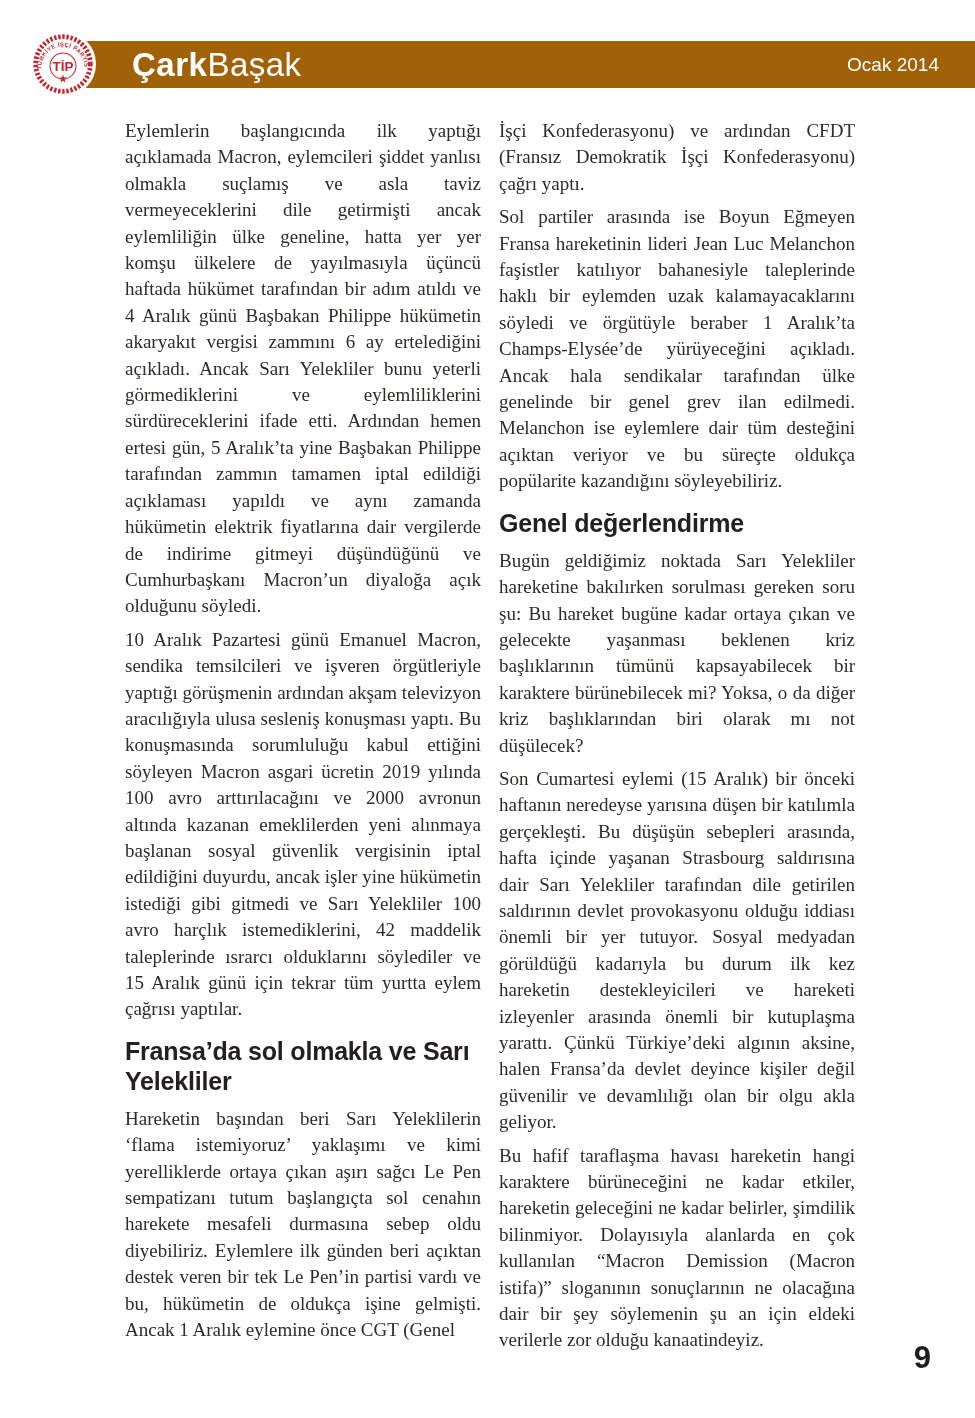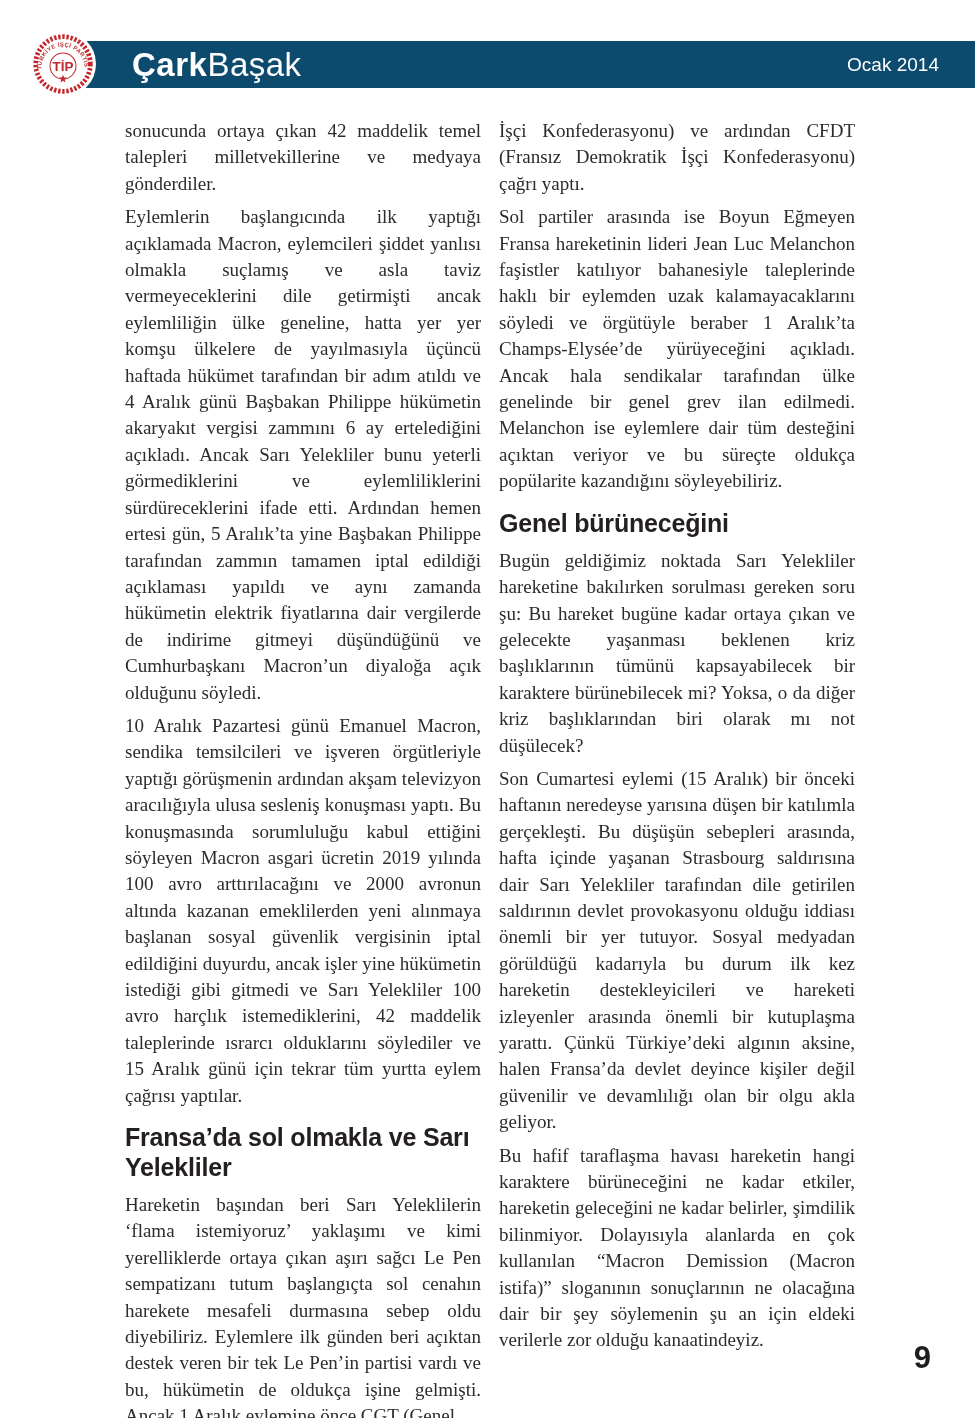--- a/index.html
+++ b/index.html
@@ -8,21 +8,21 @@
     position:relative;
     width:975px; height:1418px;
     margin:0 auto;
     background:#ffffff;
     overflow:hidden;
     font-family:"Liberation Serif", serif;
   }
   
   .topbar {
     position:absolute; top:41px; left:42px; right:0; height:47px;
-    background:#0c4a6e;
+    background:#a16207;
     display:flex; align-items:center;
   }
   .masthead {
     margin-left:90px;
     font-family:"Liberation Sans", sans-serif;
     font-size:33px; line-height:1;
     color:#ffffff; letter-spacing:0.5px;
     white-space:nowrap;
   }
   .masthead .t-bold { font-weight:700; }
@@ -87,31 +87,30 @@
       </text>
       <circle cx="32" cy="34" r="12.6" fill="none" stroke="#c1272d" stroke-width="1"></circle>
       <text x="32" y="38.5" text-anchor="middle" font-family="Liberation Sans, sans-serif" font-size="13" font-weight="700" fill="#c1272d">TİP</text>
       <polygon fill="#c1272d" points="32,42.3 33.0,45.13 35.99,45.2 33.62,47.03 34.47,49.9 32,48.2 29.53,49.9 30.38,47.03 28.01,45.2 31.0,45.13"></polygon>
     </svg>
   </div>
 
   <main class="columns">
 
     <section class="col">
-      <p>sonucunda ortaya çıkan 42 maddelik temel talepleri milletvekillerine ve medyaya gönderdiler.</p>
       <p>Eylemlerin başlangıcında ilk yaptığı açıklamada Macron, eylemcileri şiddet yanlısı olmakla suçlamış ve asla taviz vermeyeceklerini dile getirmişti ancak eylemliliğin ülke geneline, hatta yer yer komşu ülkelere de yayılmasıyla üçüncü haftada hükümet tarafından bir adım atıldı ve 4 Aralık günü Başbakan Philippe hükümetin akaryakıt vergisi zammını 6 ay ertelediğini açıkladı. Ancak Sarı Yelekliler bunu yeterli görmediklerini ve eylemliliklerini sürdüreceklerini ifade etti. Ardından hemen ertesi gün, 5 Aralık’ta yine Başbakan Philippe tarafından zammın tamamen iptal edildiği açıklaması yapıldı ve aynı zamanda hükümetin elektrik fiyatlarına dair vergilerde de indirime gitmeyi düşündüğünü ve Cumhurbaşkanı Macron’un diyaloğa açık olduğunu söyledi.</p>
       <p>10 Aralık Pazartesi günü Emanuel Macron, sendika temsilcileri ve işveren örgütleriyle yaptığı görüşmenin ardından akşam televizyon aracılığıyla ulusa sesleniş konuşması yaptı. Bu konuşmasında sorumluluğu kabul ettiğini söyleyen Macron asgari ücretin 2019 yılında 100 avro arttırılacağını ve 2000 avronun altında kazanan emeklilerden yeni alınmaya başlanan sosyal güvenlik vergisinin iptal edildiğini duyurdu, ancak işler yine hükümetin istediği gibi gitmedi ve Sarı Yelekliler 100 avro harçlık istemediklerini, 42 maddelik taleplerinde ısrarcı olduklarını söylediler ve 15 Aralık günü için tekrar tüm yurtta eylem çağrısı yaptılar.</p>
       <h2 class="section-heading">Fransa’da sol olmakla ve Sarı Yelekliler</h2>
       <p>Hareketin başından beri Sarı Yeleklilerin ‘flama istemiyoruz’ yaklaşımı ve kimi yerelliklerde ortaya çıkan aşırı sağcı Le Pen sempatizanı tutum başlangıçta sol cenahın harekete mesafeli durmasına sebep oldu diyebiliriz. Eylemlere ilk günden beri açıktan destek veren bir tek Le Pen’in partisi vardı ve bu, hükümetin de oldukça işine gelmişti. Ancak 1 Aralık eylemine önce CGT (Genel</p>
     </section>
 
     <section class="col">
       <p>İşçi Konfederasyonu) ve ardından CFDT (Fransız Demokratik İşçi Konfederasyonu) çağrı yaptı.</p>
       <p>Sol partiler arasında ise Boyun Eğmeyen Fransa hareketinin lideri Jean Luc Melanchon faşistler katılıyor bahanesiyle taleplerinde haklı bir eylemden uzak kalamayacaklarını söyledi ve örgütüyle beraber 1 Aralık’ta Champs-Elysée’de yürüyeceğini açıkladı. Ancak hala sendikalar tarafından ülke genelinde bir genel grev ilan edilmedi. Melanchon ise eylemlere dair tüm desteğini açıktan veriyor ve bu süreçte oldukça popülarite kazandığını söyleyebiliriz.</p>
-      <h2 class="section-heading">Genel bürüneceğini</h2>
+      <h2 class="section-heading">Genel değerlendirme</h2>
       <p>Bugün geldiğimiz noktada Sarı Yelekliler hareketine bakılırken sorulması gereken soru şu: Bu hareket bugüne kadar ortaya çıkan ve gelecekte yaşanması beklenen kriz başlıklarının tümünü kapsayabilecek bir karaktere bürünebilecek mi? Yoksa, o da diğer kriz başlıklarından biri olarak mı not düşülecek?</p>
       <p>Son Cumartesi eylemi (15 Aralık) bir önceki haftanın neredeyse yarısına düşen bir katılımla gerçekleşti. Bu düşüşün sebepleri arasında, hafta içinde yaşanan Strasbourg saldırısına dair Sarı Yelekliler tarafından dile getirilen saldırının devlet provokasyonu olduğu iddiası önemli bir yer tutuyor. Sosyal medyadan görüldüğü kadarıyla bu durum ilk kez hareketin destekleyicileri ve hareketi izleyenler arasında önemli bir kutuplaşma yarattı. Çünkü Türkiye’deki algının aksine, halen Fransa’da devlet deyince kişiler değil güvenilir ve devamlılığı olan bir olgu akla geliyor.</p>
       <p>Bu hafif taraflaşma havası hareketin hangi karaktere bürüneceğini ne kadar etkiler, hareketin geleceğini ne kadar belirler, şimdilik bilinmiyor. Dolayısıyla alanlarda en çok kullanılan “Macron Demission (Macron istifa)” sloganının sonuçlarının ne olacağına dair bir şey söylemenin şu an için eldeki verilerle zor olduğu kanaatindeyiz.</p>
     </section>
 
   </main>
 
   <div class="page-number">9</div>
 
 </div>

